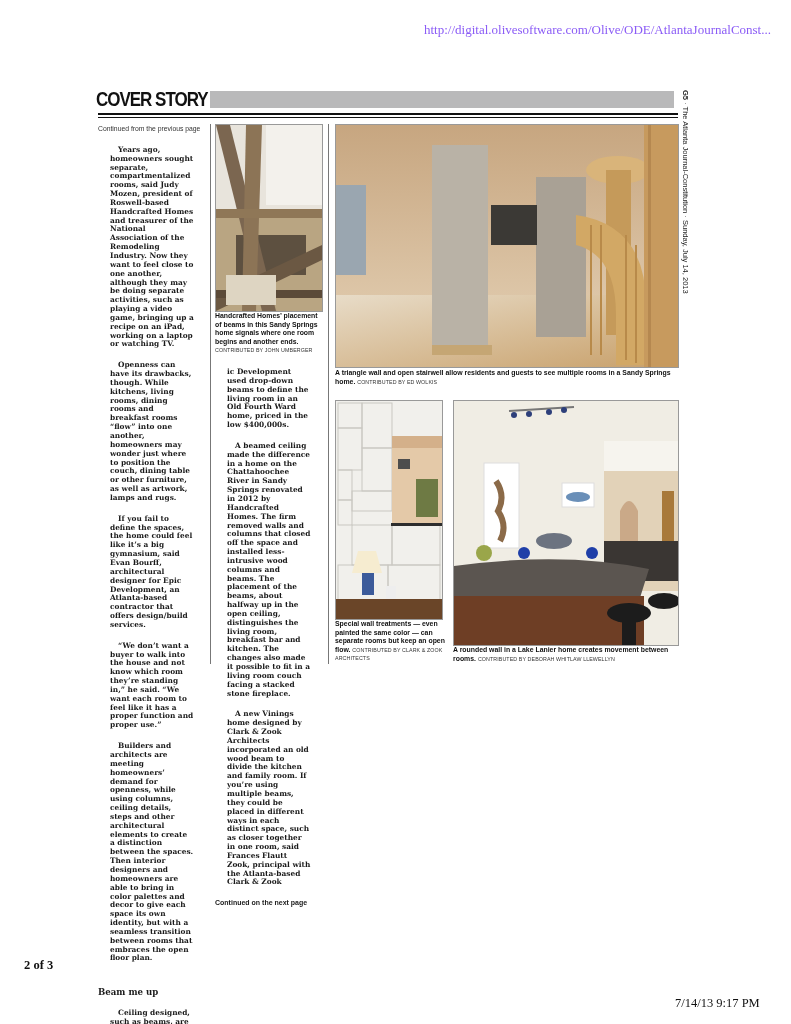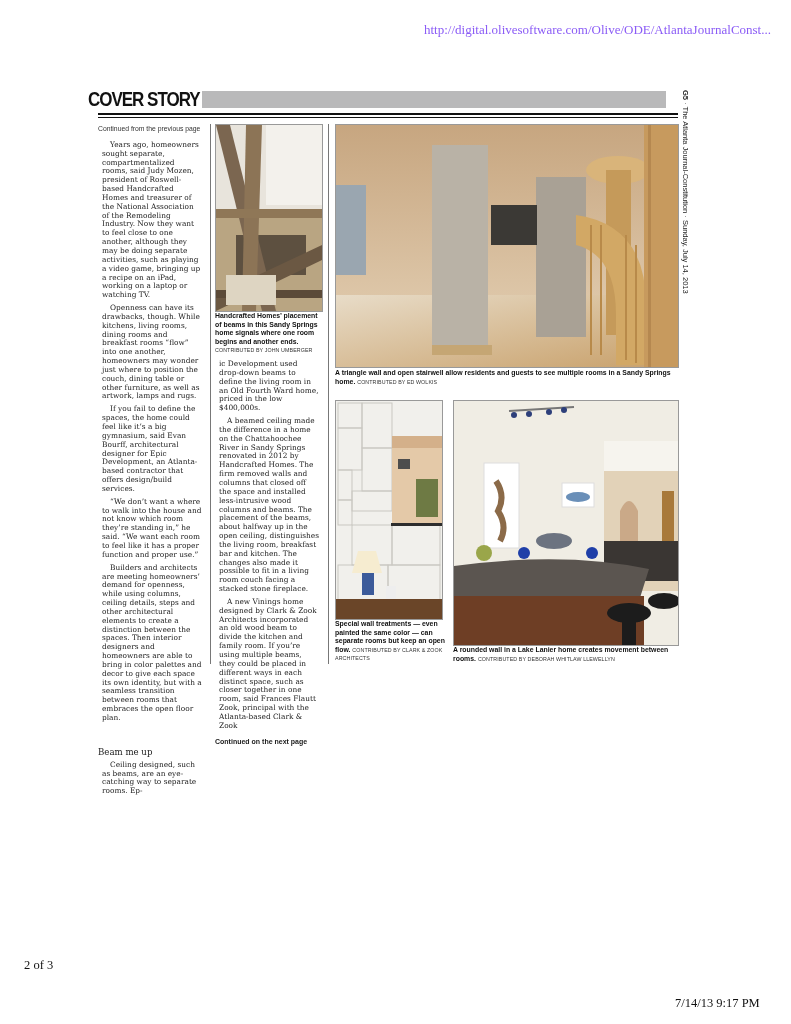--- a/index.html
+++ b/index.html
@@ -1,35 +1,35 @@
 <!DOCTYPE html>
 <html><head>
 <meta charset="utf-8">
 <style>
   html, body { margin:0; padding:0; background:#fff; }
   body { width:791px; height:1024px; position:relative; overflow:hidden; font-family:"Liberation Serif", serif; color:#111; }
   .url { position:absolute; top:22px; left:424px; font-family:"Liberation Serif", serif; font-size:13px; color:#8b5cf6; white-space:nowrap; }
-  .footer-left { position:absolute; top:958px; left:24px; font-size:12.5px; font-family:"Liberation Serif", serif; }
+  .footer-left { position:absolute; top:958px; left:24px; font-size:12.5px; font-family:"Liberation Serif", serif;font-weight:bold; }
   .footer-right { position:absolute; top:996px; left:675px; font-size:12.5px; font-family:"Liberation Serif", serif; }
 
-  .header { position:absolute; top:88px; left:88px; width:580px; height:22px; }
+  .header { position:absolute; top:88px; left:96px; width:580px; height:22px; }
   .header .title { position:absolute; left:0; top:0; font-family:"Liberation Sans", sans-serif; font-weight:bold; font-size:20px; letter-spacing:-1.2px; line-height:22px; transform:scaleX(0.85); transform-origin:left; color:#111; }
   .header .bar { position:absolute; left:114px; top:3px; width:464px; height:17px; background:#b9b9ba; }
   .rule1 { position:absolute; top:113px; left:98px; width:580px; height:2px; background:#111; }
   .rule2 { position:absolute; top:117px; left:98px; width:580px; height:1px; background:#111; }
 
   .vside { position:absolute; left:676px; top:90px; width:14px; height:230px; }
   .vside span { position:absolute; left:14px; top:0; transform:rotate(90deg); transform-origin:0 0; white-space:nowrap; font-family:"Liberation Sans", sans-serif; font-size:7.5px; color:#222; }
   .vside b { font-weight:bold; }
 
   .col { position:absolute; font-family:"DejaVu Serif", serif; font-size:7.4px; line-height:8.85px; color:#1a1a1a; text-align:left; }
-  .col p { margin:4px; text-indent:8px; }
+  .col p { margin:12px; text-indent:8px;font-weight:bold; }
   .col p.noind { text-indent:0; }
   .kicker { font-family:"Liberation Sans", sans-serif; font-size:6.8px; color:#333; margin-bottom:7px; }
-  .subhead { font-family:"DejaVu Serif", serif; font-weight:normal; font-size:8.6px; margin-top:25px; }
+  .subhead { font-family:"DejaVu Serif", serif; font-weight:bold; font-size:8.6px; margin-top:25px; }
   .contnext { font-family:"Liberation Sans", sans-serif; font-weight:bold; font-size:7px; margin-top:7px; }
 
   .vline { position:absolute; width:1px; background:#777; }
 
   .photo { position:absolute; border:1px solid #999; overflow:hidden; }
   .caption { position:absolute; font-family:"Liberation Sans", sans-serif; font-weight:bold; font-size:6.9px; line-height:8.6px; color:#111; }
   .caption .credit { font-weight:normal; font-size:5.3px; letter-spacing:0.1px; color:#333; }
 </style>
 </head>
 <body>
@@ -45,21 +45,21 @@
 
 <div class="vside">
   <span><b>G5</b> <i style="font-style:normal">·</i> <span style="position:static;transform:none">The Atlanta Journal-Constitution</span> <i style="font-style:normal">·</i> <span style="position:static;transform:none">Sunday, July 14, 2013</span></span>
 </div>
 
 <div class="col" style="left:98px; top:125px; width:108px;">
   <div class="kicker">Continued from the previous page</div>
   <p>Years ago, homeowners sought separate, compartmentalized rooms, said Judy Mozen, president of Roswell-based Handcrafted Homes and treasurer of the National Association of the Remodeling Industry. Now they want to feel close to one another, although they may be doing separate activities, such as playing a video game, bringing up a recipe on an iPad, working on a laptop or watching TV.</p>
   <p>Openness can have its drawbacks, though. While kitchens, living rooms, dining rooms and breakfast rooms “flow” into one another, homeowners may wonder just where to position the couch, dining table or other furniture, as well as artwork, lamps and rugs.</p>
   <p>If you fail to define the spaces, the home could feel like it’s a big gymnasium, said Evan Bourff, architectural designer for Epic Development, an Atlanta-based contractor that offers design/build services.</p>
-  <p>“We don’t want a where to walk into the house and not know which room they’re standing in,” he said. “We want each room to feel like it has a proper function and proper use.”</p>
+  <p>“We don’t want a buyer to walk into the house and not know which room they’re standing in,” he said. “We want each room to feel like it has a proper function and proper use.”</p>
   <p>Builders and architects are meeting homeowners’ demand for openness, while using columns, ceiling details, steps and other architectural elements to create a distinction between the spaces. Then interior designers and homeowners are able to bring in color palettes and decor to give each space its own identity, but with a seamless transition between rooms that embraces the open floor plan.</p>
   <div class="subhead">Beam me up</div>
   <p>Ceiling designed, such as beams, are an eye-catching way to separate rooms. Ep-</p>
 </div>
 
 <div class="vline" style="left:210px; top:124px; height:540px;"></div>
 
 <div class="photo" style="left:215px; top:124px; width:106px; height:186px; background:#ccc5b8;">
   <svg width="106" height="186" viewBox="0 0 106 186">
     <rect width="106" height="186" fill="#e8e4dc"></rect>

